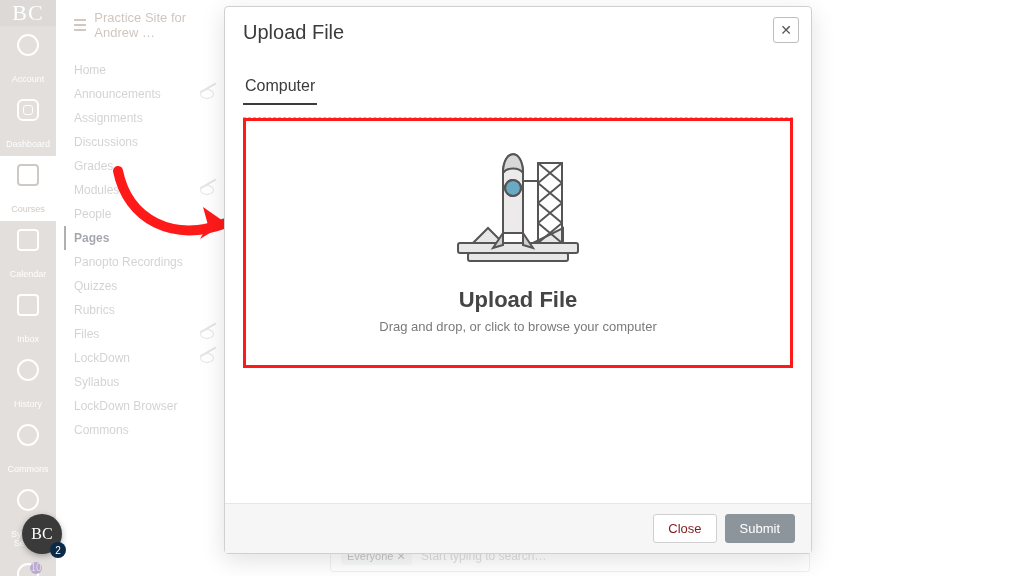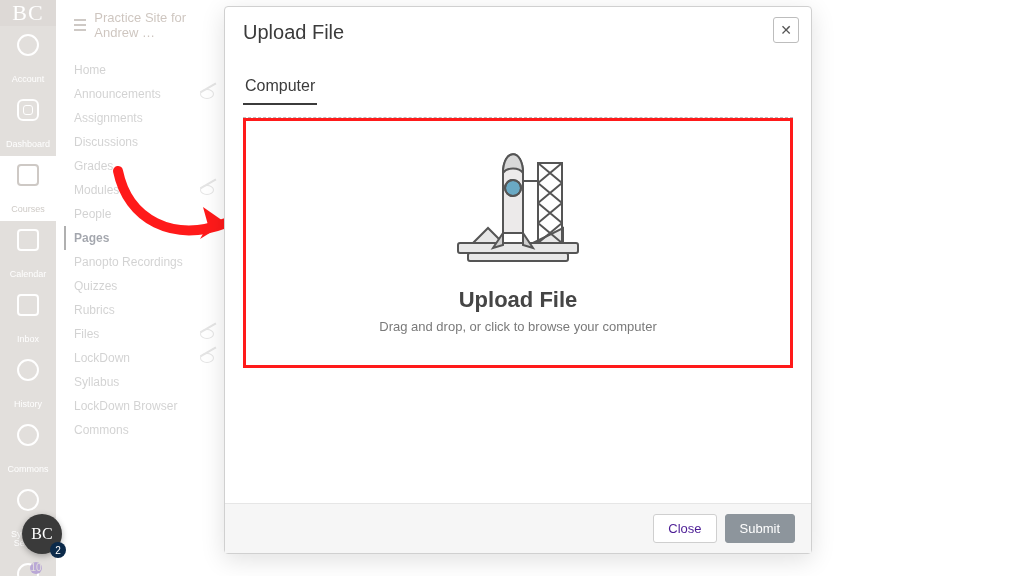--- a/index.html
+++ b/index.html
@@ -131,21 +131,21 @@
 
   .rocket-svg{ margin:12px 0 14px; }
   .dz-title{ font-size:22px; font-weight:700; color:#454545; margin-bottom:6px;}
   .dz-sub{ font-size:13px; color:#7a7a7a;}
 
   .modal-footer{
     background:#f6f6f6; padding:10px 16px;
     display:flex; justify-content:flex-end; gap:8px;
     border-top:1px solid #e6e6e6;
   }
-  .btn{ padding:6px 14px; font-size:13px; border:1px solid #cfcfcf; border-radius:3px; background:#fff; cursor:pointer; color:#4c1d95;}
+  .btn{ padding:6px 14px; font-size:13px; border:1px solid #cfcfcf; border-radius:3px; background:#fff; cursor:pointer; color:#7f1d1d;}
   .btn.primary{ background:#8d959c; color:#fff; border-color:#8d959c;}
 </style>
 </head>
 <body>
 
 <div class="page-bg">
 
   <nav class="global-nav">
     <div class="brand">BC</div>
     <div class="gnav-item">
@@ -250,20 +250,24 @@
         <span>Commons</span>
       </div>
   </aside>
 
   <main class="main-col">
     <div class="crumb">Pag…</div>
     <div class="lbl">E</div>
     <div class="lbl">E</div>
     <div class="lbl">1</div>
     <div class="lbl" style="margin-top:190px">P</div>
+    <div class="assign-box" style="position:absolute;left:330px;bottom:4px;">
+      <span class="chip"><span>Everyone</span> ✕</span>
+      <span>Start typing to search…</span>
+    </div>
   </main>
 </div>
 
 <svg class="annot-arrow" viewBox="0 0 135 90">
   <path d="M10 6 C 20 55, 65 78, 118 58" stroke="#ff1a1a" stroke-width="10" fill="none" stroke-linecap="round"></path>
   <path d="M118 58 L95 42 L100 60 L92 74 Z" fill="#ff1a1a"></path>
 </svg>
 
 <div class="avatar">
   <span>BC</span>

